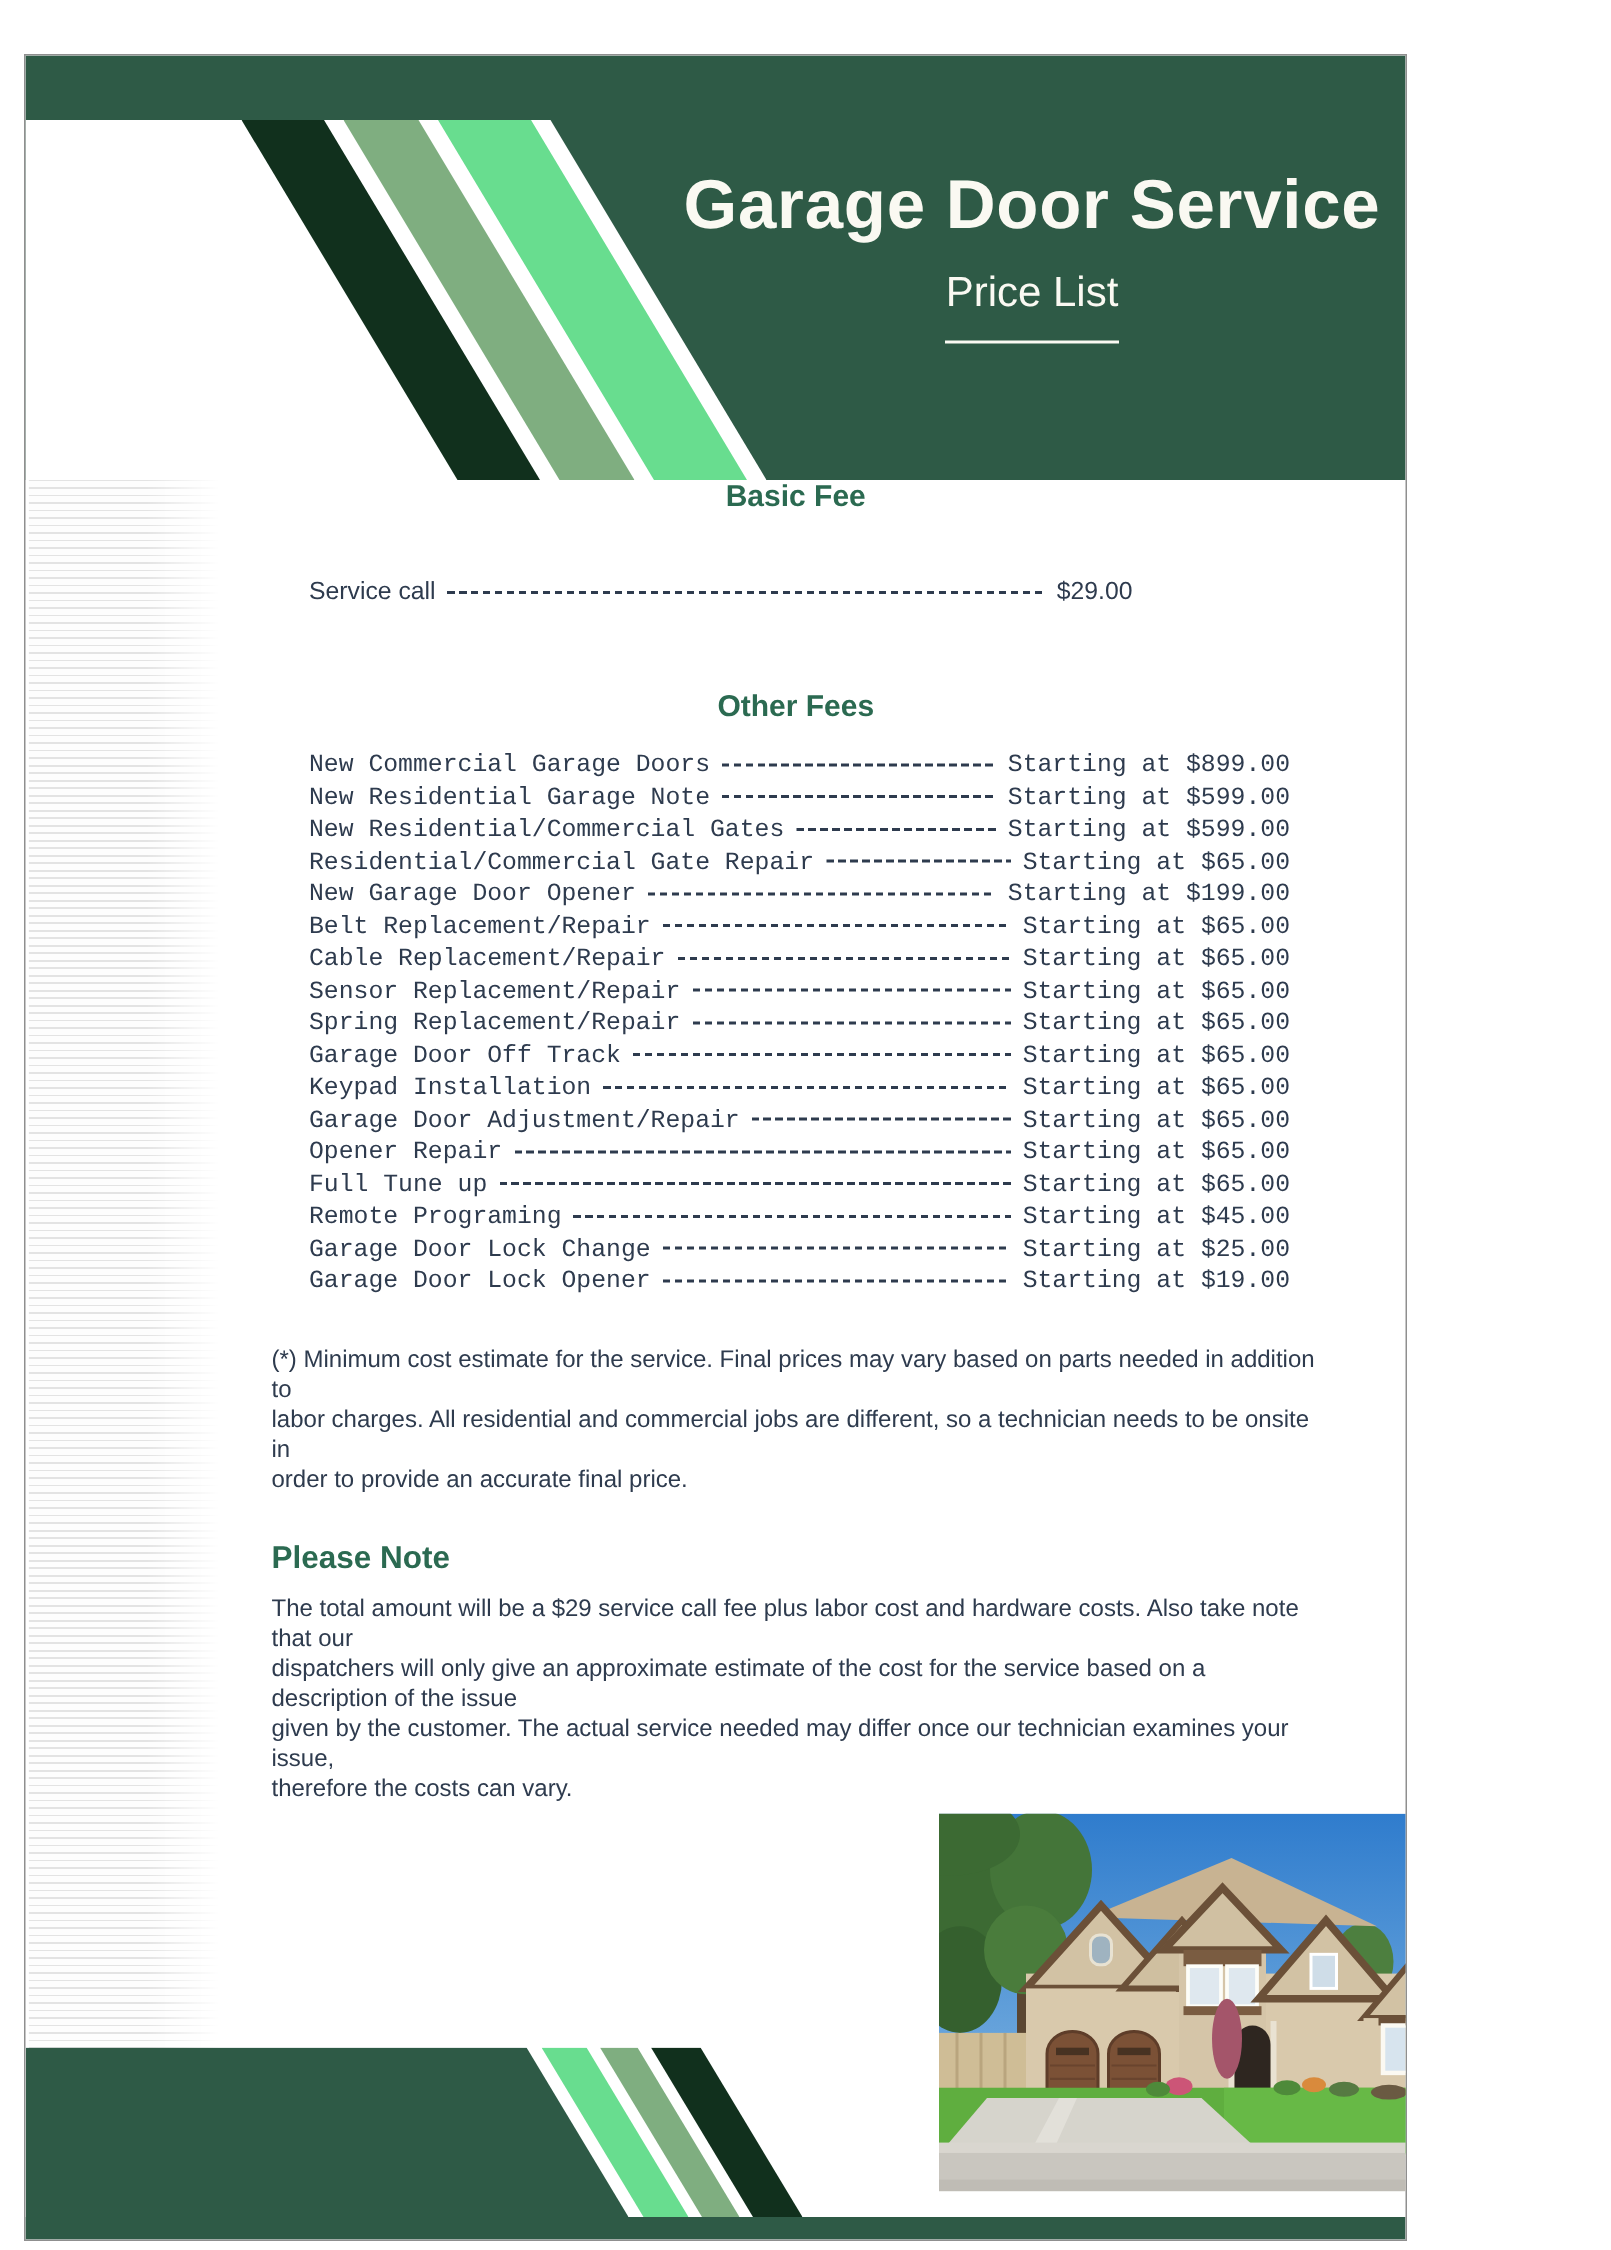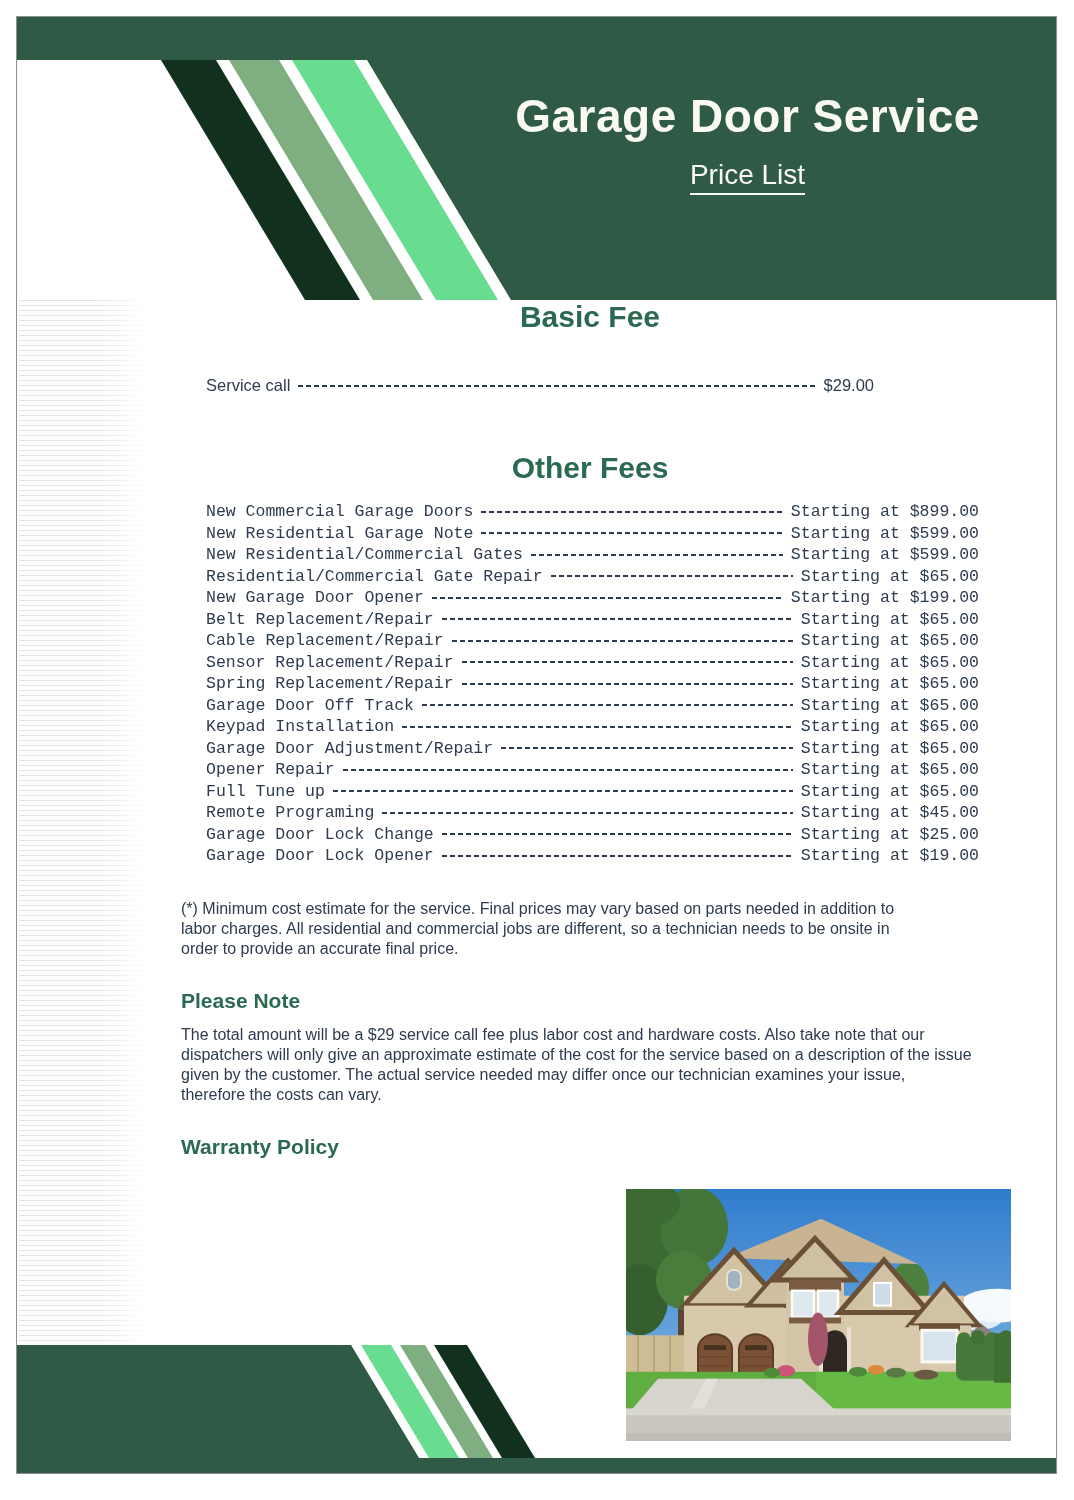--- a/index.html
+++ b/index.html
@@ -9,21 +9,21 @@
     --stripe-mint:#68dd8f;
     --heading:#2b6a51;
     --ink:#2e3b4e;
   }
   *{margin:0;padding:0;box-sizing:border-box;}
   html,body{width:1074px;height:1500px;background:#ffffff;font-family:"Liberation Sans",sans-serif;}
   .canvas{position:relative;width:1074px;height:1500px;background:#ffffff;overflow:hidden;}
 
   
   .page{
-    position:absolute;left:16px;top:16px;width:1041px;height:1458px;
+    position:absolute;left:16px;top:36px;width:922px;height:1458px;
     background:#ffffff;border:1px solid #8f8f8f;overflow:hidden;
   }
 
   
   .texture-col{
     position:absolute;left:2px;top:43px;width:127px;height:1288px;
     background:repeating-linear-gradient(to bottom,#e3e3e3 0 1px,#fdfdfd 1px 5px);
     -webkit-mask-image:linear-gradient(to right,#000 62%,transparent 100%);
             mask-image:linear-gradient(to right,#000 62%,transparent 100%);
   }
@@ -38,25 +38,25 @@
   .stripe.s-dark{background:var(--stripe-dark);
     clip-path:polygon(144px 43px,199px 43px,343px 283px,288px 283px);}
   .stripe.s-sage{background:var(--stripe-sage);
     clip-path:polygon(212px 43px,262px 43px,406px 283px,356px 283px);}
   .stripe.s-mint{background:var(--stripe-mint);
     clip-path:polygon(275px 43px,337px 43px,481px 283px,419px 283px);}
 
   .header-text{position:absolute;left:430px;right:8px;top:72px;text-align:center;color:#faf9f2;}
   .header-title{font-size:46px;font-weight:bold;letter-spacing:.5px;}
   .header-subtitle{display:inline-block;margin-top:16px;font-size:28px;
-    border-bottom:2px solid #faf9f2;padding-bottom:2px;}
+    border-bottom:2px solid #faf9f2;padding-bottom:16px;}
 
   
   .content{position:relative;margin-top:283px;padding:0 57px 0 164px;color:var(--ink);}
-  .sec-heading{font-size:30px;font-weight:bold;color:var(--heading);text-align:center;}
+  .sec-heading{font-size:20px;font-weight:bold;color:var(--heading);text-align:center;}
   .h-basic{margin-top:44px;}
   .h-other{margin-top:56px;}
 
   .fee-row{display:flex;align-items:center;white-space:nowrap;font-size:16.5px;}
   .fee-row .leader{
     flex:1;height:2px;margin:0 8px;align-self:center;
     background:repeating-linear-gradient(to right,var(--ink) 0 5px,transparent 5px 8px);
   }
   .basic-row{margin:42px 125px 0 25px;}
   .fee-list{margin:16px 20px 0 25px;}
@@ -205,21 +205,20 @@
       <div class="para">(*) Minimum cost estimate for the service. Final prices may vary based on parts needed in addition to
 labor charges. All residential and commercial jobs are different, so a technician needs to be onsite in
 order to provide an accurate final price.</div>
 
       <div class="sub-heading">Please Note</div>
       <div class="para para-tight">The total amount will be a $29 service call fee plus labor cost and hardware costs. Also take note that our
 dispatchers will only give an approximate estimate of the cost for the service based on a description of the issue
 given by the customer. The actual service needed may differ once our technician examines your issue,
 therefore the costs can vary.</div>
 
-      <div class="sub-heading">Warranty Policy</div>
     </div>
 
     <div class="photo">
       <svg viewBox="0 0 385 255" preserveAspectRatio="none">
         <defs>
           <linearGradient id="sky" x1="0" y1="0" x2="0" y2="1">
             <stop offset="0" stop-color="#2f7ccd"></stop>
             <stop offset="0.75" stop-color="#6fa9dd"></stop>
             <stop offset="1" stop-color="#a9cce8"></stop>
           </linearGradient>

